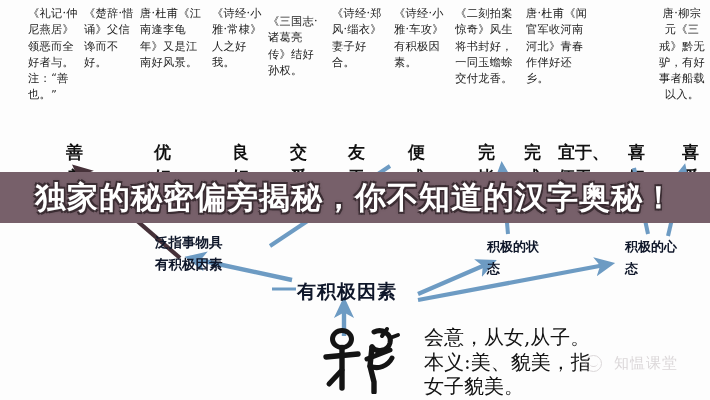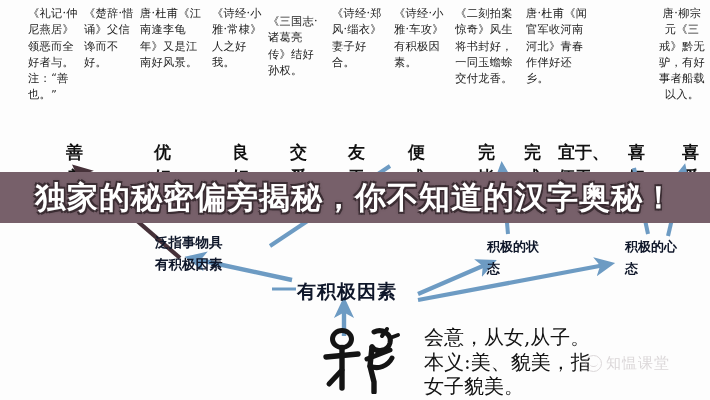--- a/index.html
+++ b/index.html
@@ -150,21 +150,21 @@
     z-index: 20;
   }
   #definition div { white-space: nowrap; }
 
   
   #watermark {
     position: absolute;
     left: 585px; top: 354px;
     display: flex;
     align-items: center;
-    gap: 4px;
+    gap: 12px;
     z-index: 30;
     opacity: 0.5;
   }
   #watermark-mark {
     width: 17px; height: 17px;
     border-radius: 50%;
     border: 1.6px solid #b9b1b4;
     position: relative;
     flex: 0 0 auto;
   }

